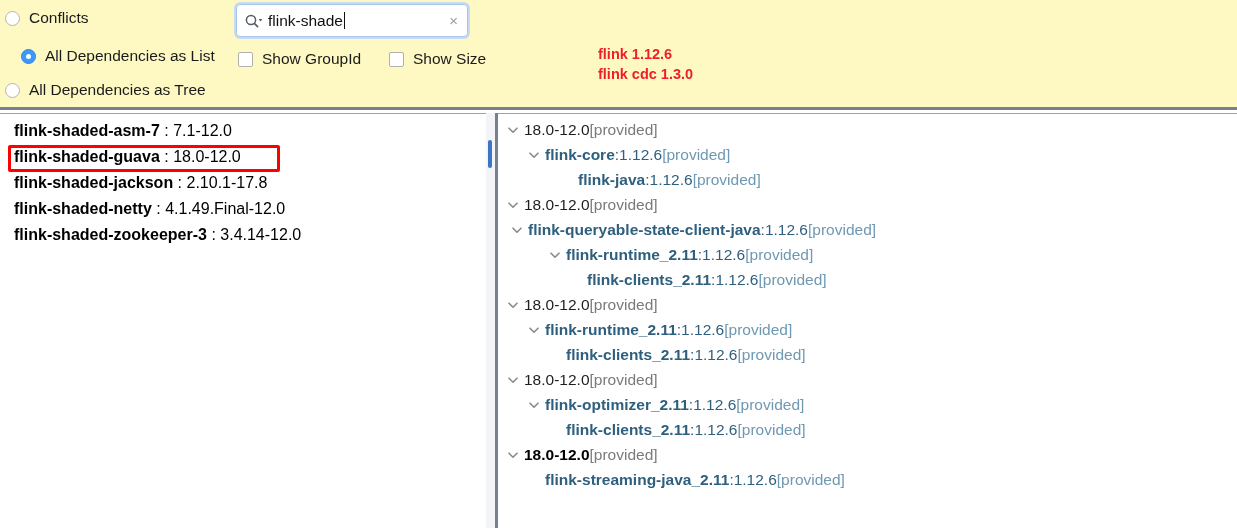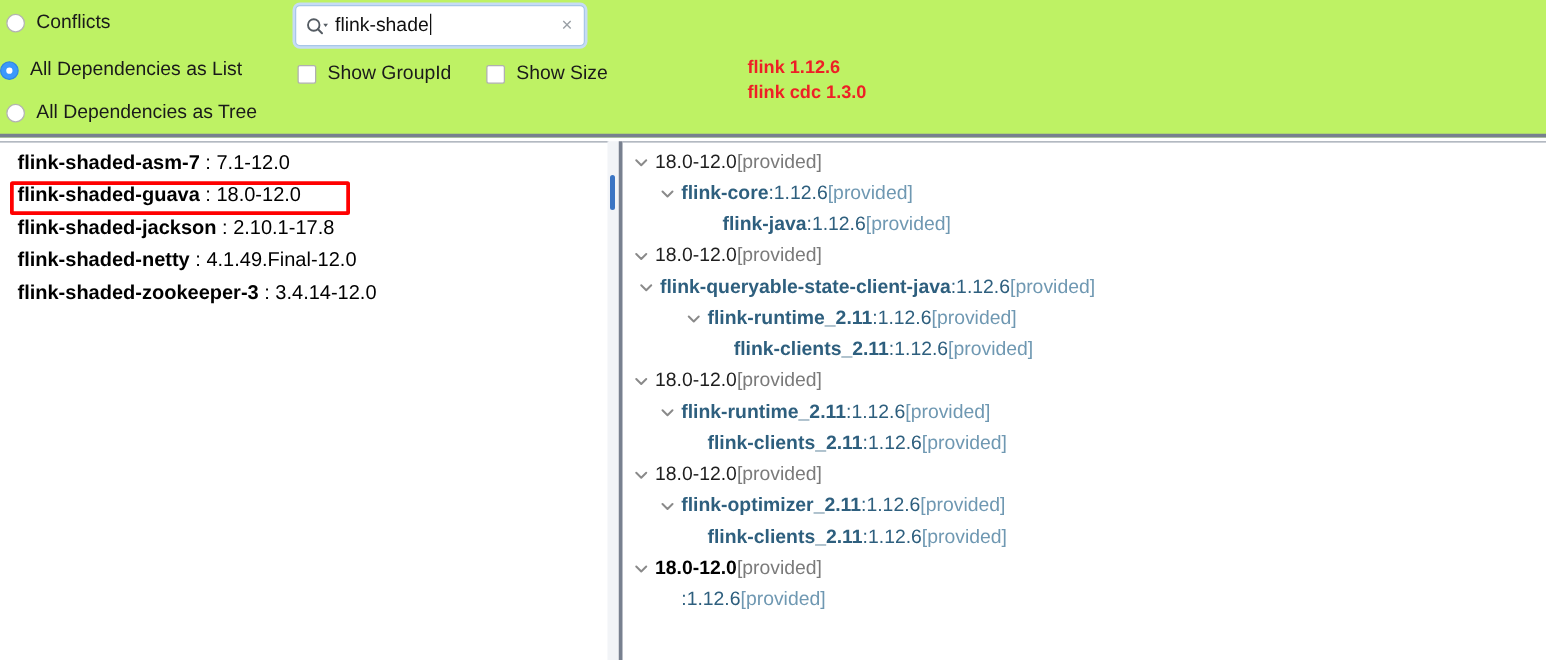--- a/index.html
+++ b/index.html
@@ -15,32 +15,32 @@
     overflow: hidden;
     position: relative;
   }
 
   
   #toolbar {
     position: absolute;
     left: 0; top: 0;
     width: 1237px;
     height: 110px;
-    background: #bef264;
+    background: #fef9c3;
     border-bottom: 3px solid #78808f;
     box-sizing: border-box;
   }
 
   .opt-row {
     position: absolute;
     display: flex;
     align-items: center;
   }
   #row-conflicts { left: 5px; top: 9px; }
-  #row-list      { left: 0; top: 47px; }
+  #row-list      { left: 21px; top: 47px; }
   #row-tree      { left: 5px; top: 81px; }
 
   .radio {
     width: 15px; height: 15px;
     border-radius: 50%;
     border: 1px solid #b3b3b3;
     background: #ffffff;
     box-sizing: border-box;
     flex: none;
     position: relative;
@@ -404,19 +404,20 @@
           <svg class="chev" viewBox="0 0 14 14">
             <polyline points="3,5.2 7,9.2 11,5.2" fill="none" stroke="#8a8a8a" stroke-width="1.6" stroke-linecap="round" stroke-linejoin="round"></polyline>
           </svg>
           <span class="t-name root bold">18.0-12.0</span>
           <span class="t-ver"></span>
           <span class="t-ver"></span>
           <span class="t-scope root"> [provided]</span>
         </div>
         <div class="tree-row" style="padding-left: 29px;">
           <svg class="chev empty" viewBox="0 0 14 14"></svg>
+          <span class="t-name">flink-streaming-java_2.11</span>
           <span class="t-ver"> : </span>
           <span class="t-ver">1.12.6</span>
           <span class="t-scope"> [provided]</span>
         </div>
       </div>
   </div>
 </div>
 
 </body></html>

